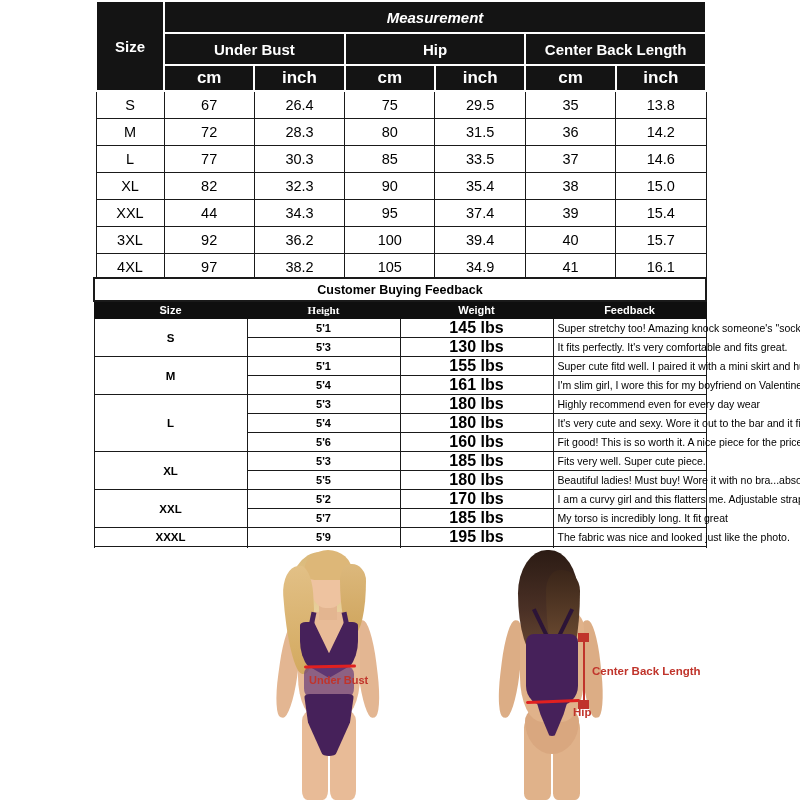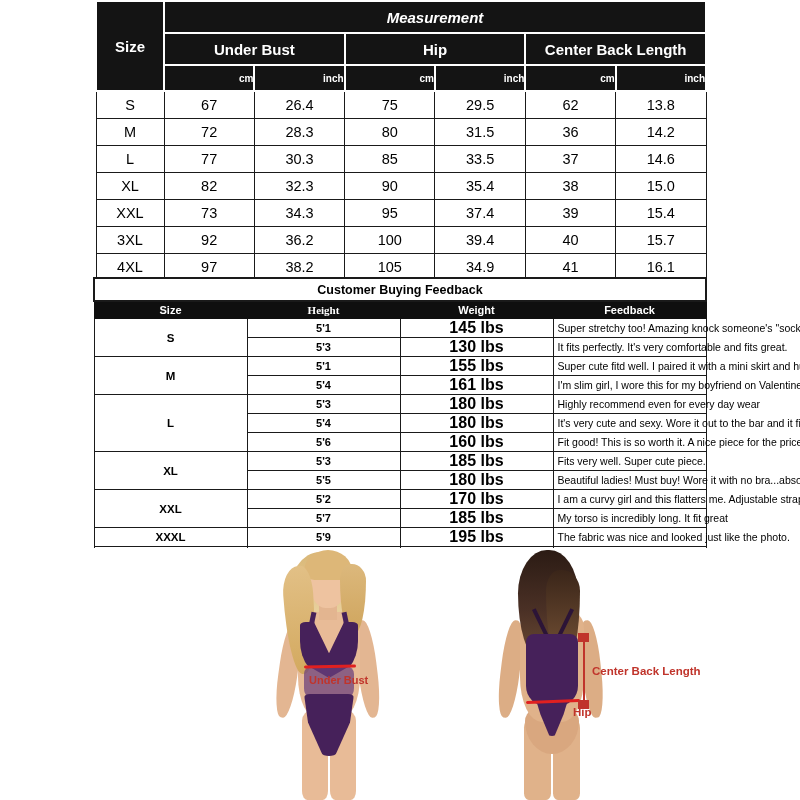--- a/index.html
+++ b/index.html
@@ -34,21 +34,21 @@
     vertical-align: middle;
     padding: 0;
   }
   #size-chart thead th {
     background: #141414;
     color: #ffffff;
     font-weight: bold;
   }
   #size-chart .h-measurement { font-size: 15px; height: 30px; font-style: italic; }
   #size-chart .h-group       { font-size: 15px; height: 30px; }
-  #size-chart .h-unit        { font-size: 10px; height: 24px; text-align: right; }
+  #size-chart .h-unit        { font-size: 17px; height: 24px; }
   #size-chart .h-size        { font-size: 15px; }
   #size-chart tbody td {
     background: #ffffff;
     color: #000000;
     border: 1.6px solid #1a1a1a;
     font-size: 14.5px;
     height: 26px;
     font-weight: normal;
   }
   #size-chart tbody tr:first-child td { border-top: 2px solid #1a1a1a; }
@@ -222,21 +222,21 @@
         <th class="h-unit">inch</th>
       </tr>
     </thead>
     <tbody id="size-chart-body">
         <tr>
           <td>S</td>
           <td>67</td>
           <td>26.4</td>
           <td>75</td>
           <td>29.5</td>
-          <td>62</td>
+          <td>35</td>
           <td>13.8</td>
         </tr>
         <tr>
           <td>M</td>
           <td>72</td>
           <td>28.3</td>
           <td>80</td>
           <td>31.5</td>
           <td>36</td>
           <td>14.2</td>
@@ -254,21 +254,21 @@
           <td>XL</td>
           <td>82</td>
           <td>32.3</td>
           <td>90</td>
           <td>35.4</td>
           <td>38</td>
           <td>15.0</td>
         </tr>
         <tr>
           <td>XXL</td>
-          <td>73</td>
+          <td>44</td>
           <td>34.3</td>
           <td>95</td>
           <td>37.4</td>
           <td>39</td>
           <td>15.4</td>
         </tr>
         <tr>
           <td>3XL</td>
           <td>92</td>
           <td>36.2</td>

